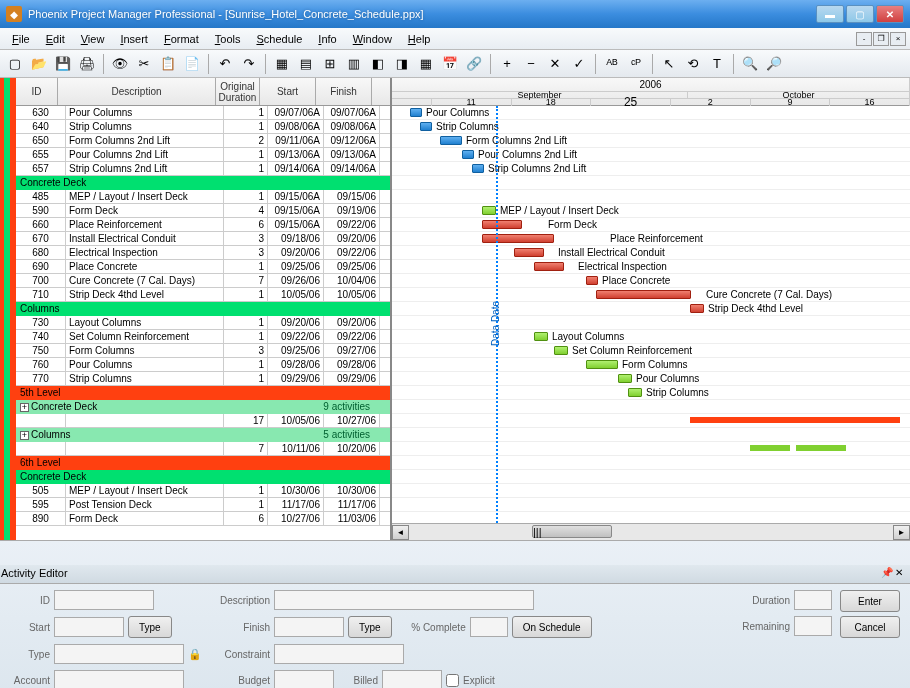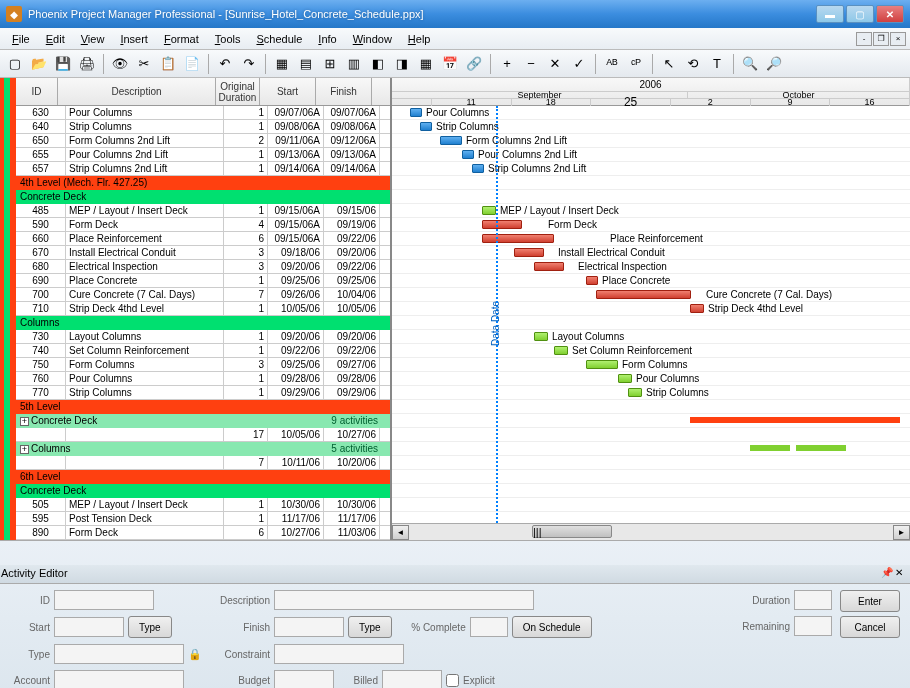--- a/index.html
+++ b/index.html
@@ -48,21 +48,21 @@
 .gc-desc { width: 158px; }
 .gc-dur { width: 44px; text-align: right; }
 .gc-start { width: 56px; text-align: right; }
 .gc-finish { width: 56px; text-align: right; }
 
 .row-header { background: #ff4010; color: black; font-size: 10px; padding-left: 4px; height: 14px; line-height: 14px; margin-left: -16px; padding-left: 20px; position: relative; }
 .row-green { background: #00e070; color: black; font-size: 10px; padding-left: 4px; height: 14px; line-height: 14px; margin-left: -6px; padding-left: 10px; }
 .row-summary { background: #88e8b0; display: flex; height: 14px; margin-left: -6px; }
 .row-summary .sc { font-size: 10px; line-height: 14px; padding: 0 3px; }
 .row-summary .sc-desc { width: 164px; padding-left: 10px; }
-.row-summary .sc-acts { flex: 1; text-align: right; color: #006030; padding-right: 12px; }
+.row-summary .sc-acts { flex: 1; text-align: right; color: #006030; padding-right: 20px; }
 .expand-icon { display: inline-block; width: 9px; height: 9px; border: 1px solid #666; background: white; font-size: 9px; line-height: 7px; text-align: center; margin-right: 2px; cursor: pointer; }
 
 
 .gantt-pane { flex: 1; display: flex; flex-direction: column; overflow: hidden; background: white; position: relative; }
 .gantt-header { height: 28px; background: linear-gradient(to bottom, #f8f8f8, #e8e8e8); border-bottom: 1px solid #999; }
 .gh1 { height: 14px; display: flex; border-bottom: 1px solid #ccc; }
 .gh1-cell { border-right: 1px solid #ccc; text-align: center; font-size: 10px; line-height: 14px; }
 .gantt-body { flex: 1; position: relative; overflow: hidden; }
 .gantt-row { height: 14px; position: relative; border-bottom: 1px solid #eee; display: flex; align-items: center; }
 .data-date-line { position: absolute; top: 0; bottom: 0; border-left: 2px dotted #0080ff; z-index: 5; }
@@ -210,21 +210,20 @@
           <div class="gc gc-start">09/13/06A</div>
           <div class="gc gc-finish">09/13/06A</div>
         </div>
         <div class="grid-row">
           <div class="gc gc-id">657</div>
           <div class="gc gc-desc">Strip Columns 2nd Lift</div>
           <div class="gc gc-dur">1</div>
           <div class="gc gc-start">09/14/06A</div>
           <div class="gc gc-finish">09/14/06A</div>
         </div>
-        <div class="row-header">4th Level (Mech. Flr. 427.25)</div>
         <div class="row-green">Concrete Deck</div>
         <div class="grid-row">
           <div class="gc gc-id">485</div>
           <div class="gc gc-desc">MEP / Layout / Insert Deck</div>
           <div class="gc gc-dur">1</div>
           <div class="gc gc-start">09/15/06A</div>
           <div class="gc gc-finish">09/15/06</div>
         </div>
         <div class="grid-row">
           <div class="gc gc-id">590</div>

